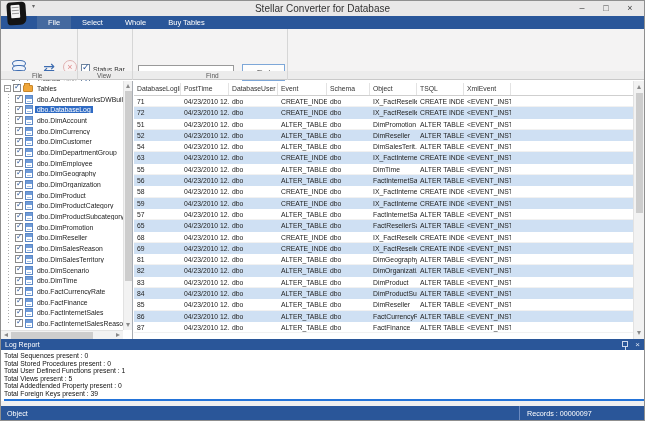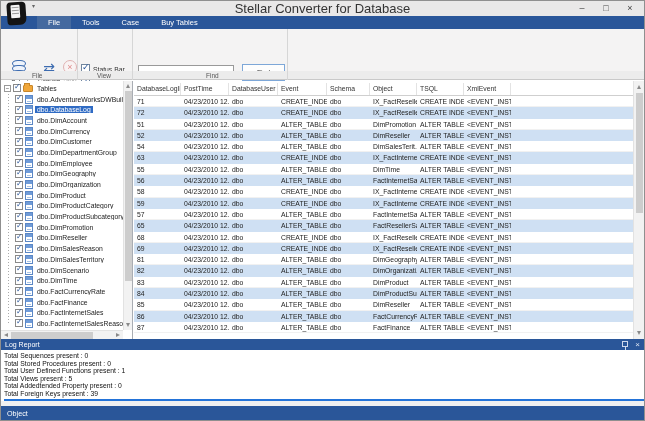--- a/index.html
+++ b/index.html
@@ -1,21 +1,21 @@
 <!DOCTYPE html>
 <html><head>
 <meta charset="utf-8">
 <style>
   * { margin:0; padding:0; box-sizing:border-box; }
   html,body { width:645px; height:421px; overflow:hidden; }
   body { font-family:"Liberation Sans", sans-serif; font-size:8px; color:#222; background:#fff; position:relative; border:1px solid #8f8f8f; }
 
   
   .titlebar { position:absolute; left:0; top:0; width:100%; height:15px; background:#e9e8e8; }
-  .win-title { position:absolute; left:0; right:0; top:0; line-height:15px; text-align:center; font-size:13px; color:#333; }
+  .win-title { position:absolute; left:0; right:0; top:0; line-height:15px; text-align:center; font-size:10px; color:#333; }
   .win-controls { position:absolute; right:2px; top:0; height:15px; display:flex; }
   .win-btn { width:24px; text-align:center; line-height:14px; font-size:9px; color:#444; cursor:default; }
   .app-icon { position:absolute; left:6px; top:1px; width:19px; height:23px; background:#141414; border-radius:4px 4px 6px 4px; transform:rotate(-4deg); z-index:5; }
   .app-icon .screen { position:absolute; left:4px; top:3px; width:9px; height:13px; background:#f5f5f5; border-radius:1px; }
   .app-icon .screen i { display:block; height:1px; background:#9a9a9a; margin:2px 1px 0 1px; }
   .qat-caret { position:absolute; left:31px; top:1px; font-size:6px; color:#666; }
 
   
   .tabbar { position:absolute; left:0; top:15px; width:100%; height:13px; background:#2a5699; display:flex; padding-left:36px; }
   .tab { padding:0 11px; line-height:13px; font-size:7.5px; color:#fff; }
@@ -114,22 +114,22 @@
   <div class="win-title">Stellar Converter for Database</div>
   <div class="win-controls">
     <span class="win-btn">–</span>
     <span class="win-btn">□</span>
     <span class="win-btn">×</span>
   </div>
 </div>
 
 <div class="tabbar" id="tabbar">
     <div class="tab active">File</div>
-    <div class="tab">Tools</div>
-    <div class="tab">Case</div>
+    <div class="tab">Select</div>
+    <div class="tab">Whole</div>
     <div class="tab">Buy Tables</div>
   </div>
 
 <div class="ribbon">
   <div class="rbtn" style="left:1px; width:36px;">
     <div class="db-icon">
         <span></span>
         <span></span>
         <span></span>
       </div>
@@ -594,13 +594,14 @@
       <div class="log-line">Total Addedtended Property present :  0</div>
       <div class="log-line">Total Foreign Keys present :  39</div>
       <div class="log-sel">--------------------------------------------------------------------------------------------------------------</div>
     </div>
 </div>
 
 <div class="gap-strip"></div>
 
 <div class="statusbar">
   <span class="status-left">Object</span>
+  <span class="status-records">Records : 00000097</span>
 </div>
 
 </body></html>

